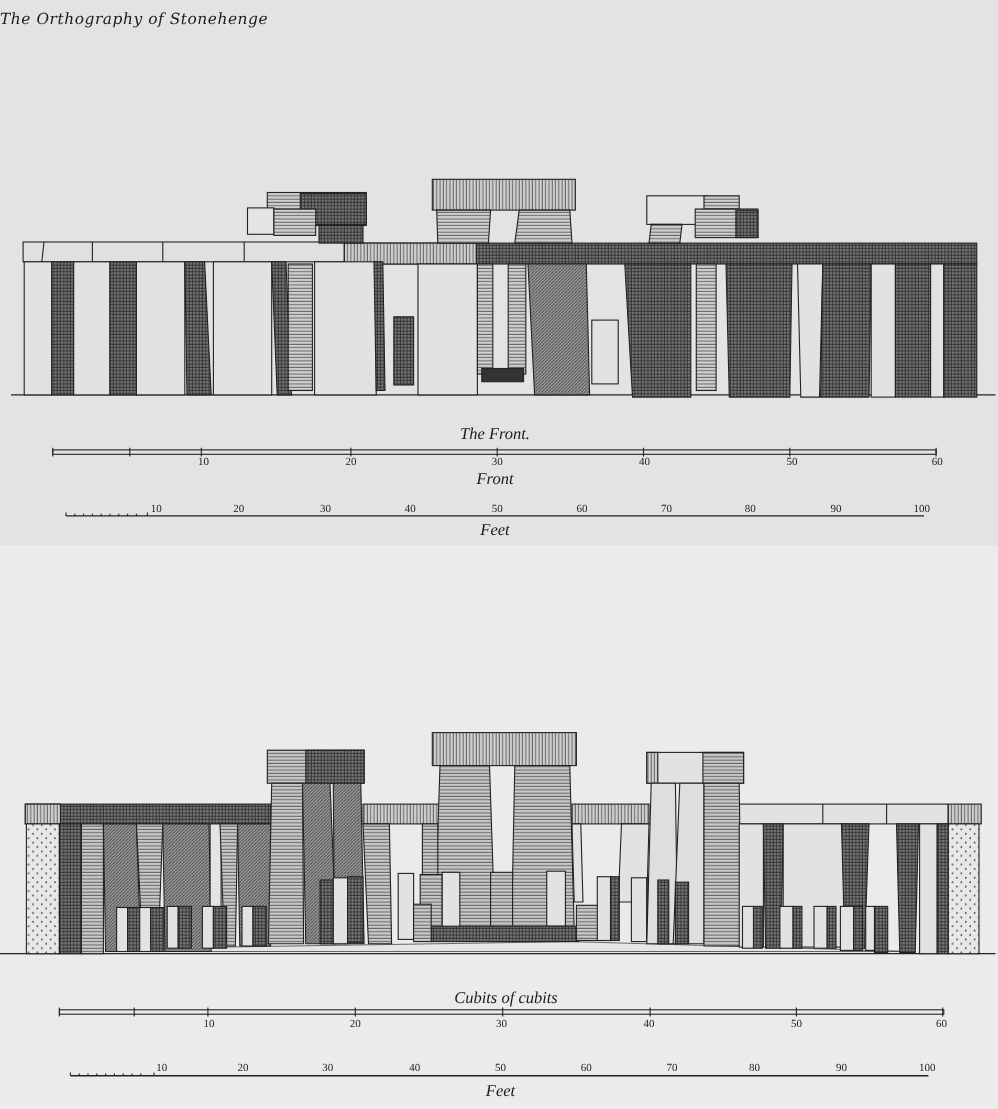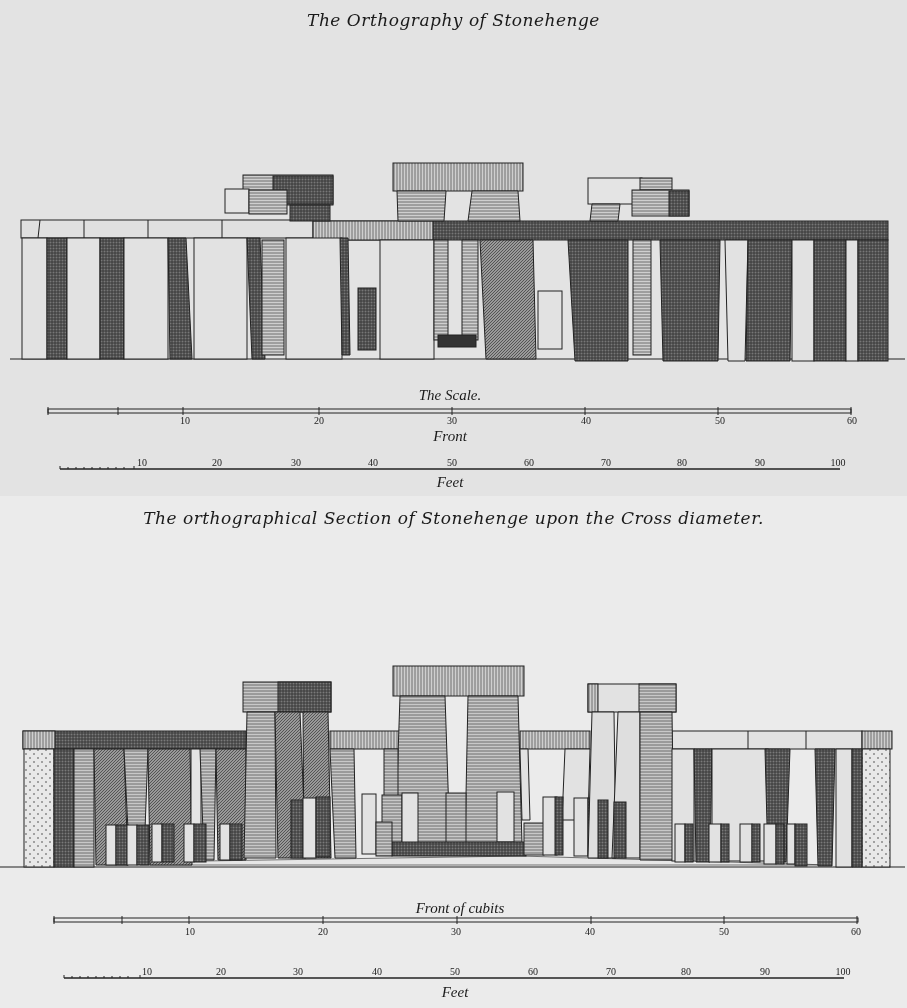--- a/index.html
+++ b/index.html
@@ -7,23 +7,23 @@
     width: 907px; height: 1008px; overflow: hidden;
     background: #e6e6e6;
     font-family: "DejaVu Serif", "Liberation Serif", serif;
     color: #1e1e1e;
     position: relative;
   }
   .plate { position: absolute; left: 0; width: 907px; }
   .plate-top { top: 0; height: 496px; background: #e3e3e3; }
   .plate-bottom { top: 496px; height: 512px; background: #ebebeb; }
   .title {
-    position: absolute; left: 0; width: 907px; text-align: center;
+    position: absolute; left: 0; width: 907px; text-align: left;
     font-family: "DejaVu Serif", serif; font-style: italic;
-    font-size: 17px; letter-spacing: 0.5px; color: #1a1a1a;
+    font-size: 14px; letter-spacing: 0.5px; color: #1a1a1a;
   }
   .label {
     position: absolute; text-align: center; font-style: italic;
     font-family: "Liberation Serif", serif; font-size: 15px; color: #1a1a1a;
   }
   .tick-label {
     position: absolute; font-size: 10px;
     font-family: "Liberation Serif", serif; color: #222;
     transform: translateX(-50%);
   }
@@ -104,21 +104,21 @@
     <rect x="633" y="240" width="18" height="115" fill="url(#hatchH)" stroke="#222"></rect>
     <polygon points="660,240 720,240 718,361 663,361" fill="url(#hatchX)" stroke="#222"></polygon>
     <polygon points="725,240 748,240 745,361 728,361" fill="#e2e2e2" stroke="#222"></polygon>
     <polygon points="748,240 792,240 790,361 746,361" fill="url(#hatchX)" stroke="#222"></polygon>
     <rect x="792" y="240" width="22" height="121" fill="#e2e2e2" stroke="#222"></rect>
     <rect x="814" y="240" width="32" height="121" fill="url(#hatchX)" stroke="#222"></rect>
     <rect x="846" y="240" width="12" height="121" fill="#e2e2e2" stroke="#222"></rect>
     <rect x="858" y="240" width="30" height="121" fill="url(#hatchX)" stroke="#222"></rect>
   </svg>
 
-  <div class="label" style="top:387px; left:380px; width:140px;">The Scale.</div>
+  <div class="label" style="top:387px; left:380px; width:140px;">The Front.</div>
 
   <svg width="907" height="20" viewBox="0 0 907 20" style="top:404px;">
     <rect x="48" y="5" width="803" height="4" fill="none" stroke="#222" stroke-width="1"></rect>
     <line x1="48" y1="3" x2="48" y2="11" stroke="#222"></line>
     <line x1="118" y1="3" x2="118" y2="11" stroke="#222"></line>
     <line x1="183" y1="3" x2="183" y2="11" stroke="#222"></line>
     <line x1="319" y1="3" x2="319" y2="11" stroke="#222"></line>
     <line x1="452" y1="3" x2="452" y2="11" stroke="#222"></line>
     <line x1="585" y1="3" x2="585" y2="11" stroke="#222"></line>
     <line x1="718" y1="3" x2="718" y2="11" stroke="#222"></line>
@@ -152,21 +152,20 @@
   <span class="tick-label" style="top:457px; left:452px;">50</span>
   <span class="tick-label" style="top:457px; left:529px;">60</span>
   <span class="tick-label" style="top:457px; left:606px;">70</span>
   <span class="tick-label" style="top:457px; left:682px;">80</span>
   <span class="tick-label" style="top:457px; left:760px;">90</span>
   <span class="tick-label" style="top:457px; left:838px;">100</span>
   <div class="label" style="top:474px; left:400px; width:100px;">Feet</div>
 </div>
 
 <div class="plate plate-bottom">
-  <div class="title" style="top:12px;">The orthographical Section of Stonehenge upon the Cross  diameter.</div>
 
   <svg width="907" height="390" viewBox="0 496 907 390" style="top:0;">
     <defs>
       <pattern id="bV" width="3" height="3" patternUnits="userSpaceOnUse">
         <rect width="3" height="3" fill="#cfcfcf"></rect>
           <line x1="1" y1="0" x2="1" y2="3" stroke="#555" stroke-width="0.8"></line>
       </pattern>
       <pattern id="bH" width="3" height="3" patternUnits="userSpaceOnUse">
         <rect width="3" height="3" fill="#c8c8c8"></rect>
           <line x1="0" y1="1" x2="3" y2="1" stroke="#555" stroke-width="0.8"></line>
@@ -274,21 +273,21 @@
     <rect x="709" y="824" width="12" height="38" fill="#e2e2e2" stroke="#222"></rect>
     <rect x="721" y="824" width="8" height="38" fill="url(#bX)" stroke="#222"></rect>
     <rect x="740" y="824" width="12" height="38" fill="#e2e2e2" stroke="#222"></rect>
     <rect x="752" y="824" width="8" height="38" fill="url(#bX)" stroke="#222"></rect>
     <rect x="764" y="824" width="12" height="40" fill="#e2e2e2" stroke="#222"></rect>
     <rect x="776" y="824" width="8" height="40" fill="url(#bX)" stroke="#222"></rect>
     <rect x="787" y="824" width="8" height="40" fill="#e2e2e2" stroke="#222"></rect>
     <rect x="795" y="824" width="12" height="42" fill="url(#bX)" stroke="#222"></rect>
   </svg>
 
-  <div class="label" style="top:404px; left:380px; width:160px;">Front of cubits</div>
+  <div class="label" style="top:404px; left:380px; width:160px;">Cubits of cubits</div>
 
   <svg width="907" height="20" viewBox="0 0 907 20" style="top:417px;">
     <rect x="54" y="5" width="804" height="4" fill="none" stroke="#222" stroke-width="1"></rect>
     <line x1="54" y1="3" x2="54" y2="11" stroke="#222"></line>
     <line x1="122" y1="3" x2="122" y2="11" stroke="#222"></line>
     <line x1="189" y1="3" x2="189" y2="11" stroke="#222"></line>
     <line x1="323" y1="3" x2="323" y2="11" stroke="#222"></line>
     <line x1="457" y1="3" x2="457" y2="11" stroke="#222"></line>
     <line x1="591" y1="3" x2="591" y2="11" stroke="#222"></line>
     <line x1="724" y1="3" x2="724" y2="11" stroke="#222"></line>

